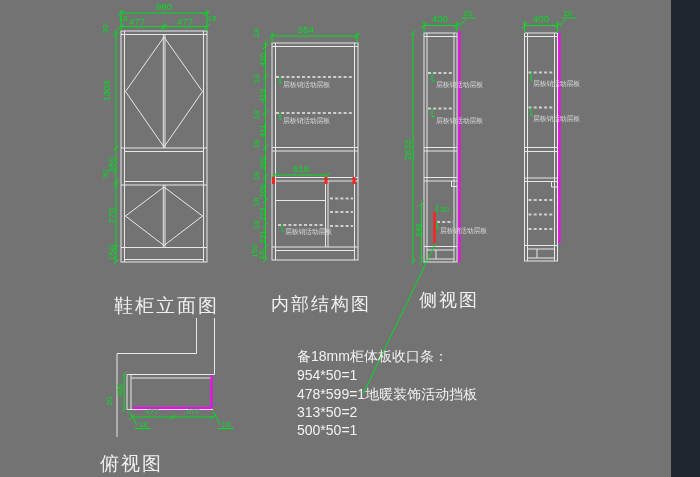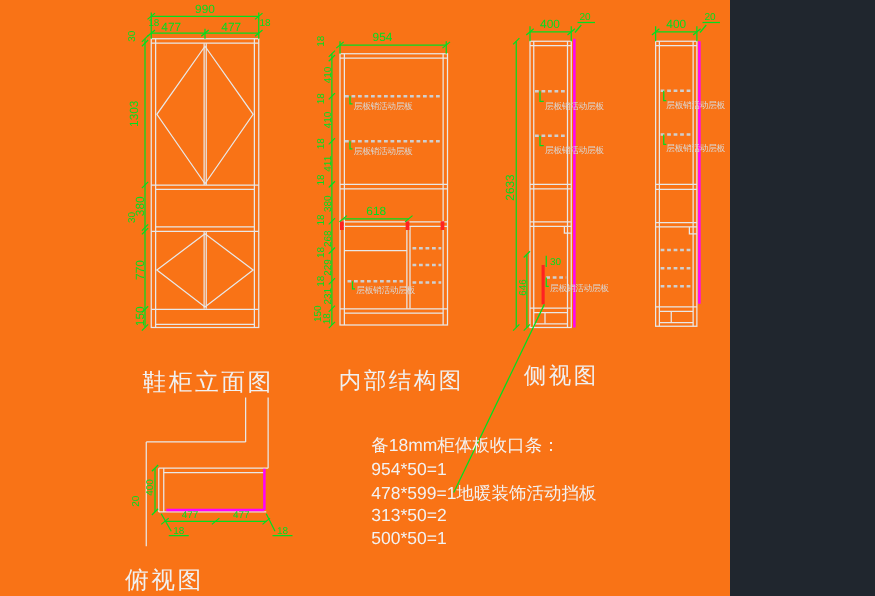--- a/index.html
+++ b/index.html
@@ -1,16 +1,16 @@
 <!DOCTYPE html>
 <html><head>
 <meta charset="utf-8">
 <style>
   html,body{margin:0;padding:0;background:#20262e;}
-  .stage{position:relative;width:584px;height:477px;background:#f97316;overflow:hidden;
+  .stage{position:relative;width:671px;height:477px;background:#737373;overflow:hidden;
          font-family:"Liberation Sans", sans-serif;}
   svg{display:block}
   svg text{font-family:"Liberation Sans", sans-serif;}
   .w{stroke:#e8e8e8;stroke-width:1;fill:none}
   .g{stroke:#00df20;stroke-width:1;fill:none}
   .mag{stroke:#ff00ff;stroke-width:2;fill:none}
   .red{stroke:#ff2222;stroke-width:2.5;fill:none}
   .dash{stroke:#cfcfcf;stroke-width:2;stroke-dasharray:3 2.2;fill:none}
   .dimtxt{fill:#00df20;font-size:9.5px}
   .s8{font-size:8px}

